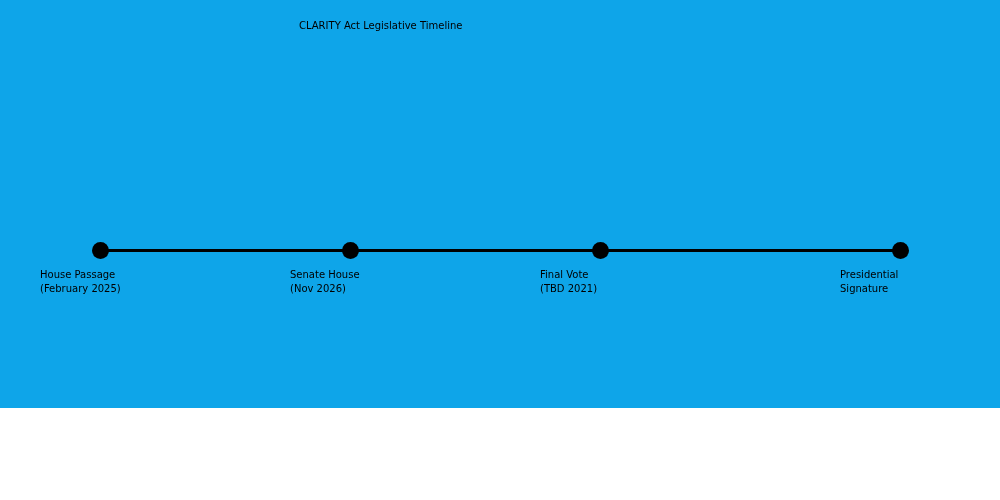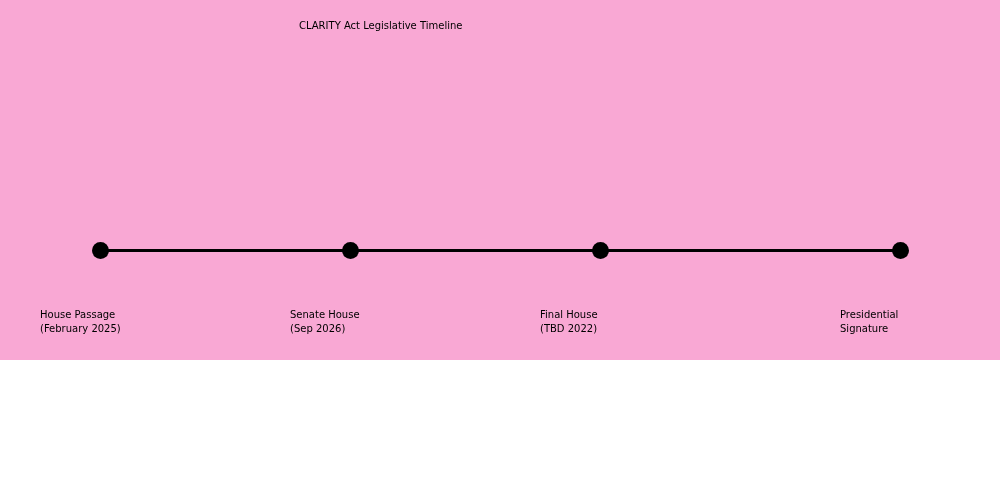--- a/index.html
+++ b/index.html
@@ -3,22 +3,22 @@
 <meta charset="utf-8">
 <style>
   html, body {
     margin: 0;
     padding: 0;
     background: #ffffff;
   }
   .canvas {
     position: relative;
     width: 1000px;
-    height: 360px;
-    background: #f9a8d4;
+    height: 408px;
+    background: #0ea5e9;
     color: #000000;
     font-family: "DejaVu Sans", "Liberation Sans", sans-serif;
     overflow: hidden;
   }
   .fig-title {
     position: absolute;
     left: 299px;
     top: 20px;
     font-size: 10px;
     line-height: 12px;
@@ -45,21 +45,20 @@
     border-radius: 50%;
     background: #000000;
   }
   .label {
     position: absolute;
     left: -60px;
     top: 268px;
     font-size: 10px;
     line-height: 14px;
     white-space: nowrap;
-    margin-top: 40px;
   }
 </style>
 </head>
 <body>
 
 <div class="canvas">
 
   <div class="fig-title">CLARITY Act Legislative Timeline</div>
 
   <div class="tl-line" style="left: 100px; width: 800px; background: rgb(0, 0, 0);"></div>
@@ -69,29 +68,29 @@
     <div class="label">
       <div>House Passage</div>
       <div>(February 2025)</div>
     </div>
   </div>
 
   <div class="milestone" style="left: 350px;">
     <div class="dot" style="background: rgb(0, 0, 0);"></div>
     <div class="label">
       <div>Senate House</div>
-      <div>(Sep 2026)</div>
+      <div>(Nov 2026)</div>
     </div>
   </div>
 
   <div class="milestone" style="left: 600px;">
     <div class="dot" style="background: rgb(0, 0, 0);"></div>
     <div class="label">
-      <div>Final House</div>
-      <div>(TBD 2022)</div>
+      <div>Final Vote</div>
+      <div>(TBD 2021)</div>
     </div>
   </div>
 
   <div class="milestone" style="left: 900px;">
     <div class="dot" style="background: rgb(0, 0, 0);"></div>
     <div class="label">
       <div>Presidential</div>
       <div>Signature</div>
     </div>
   </div>

